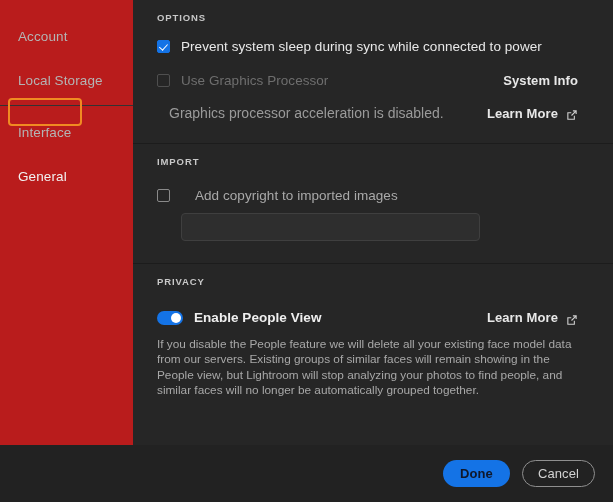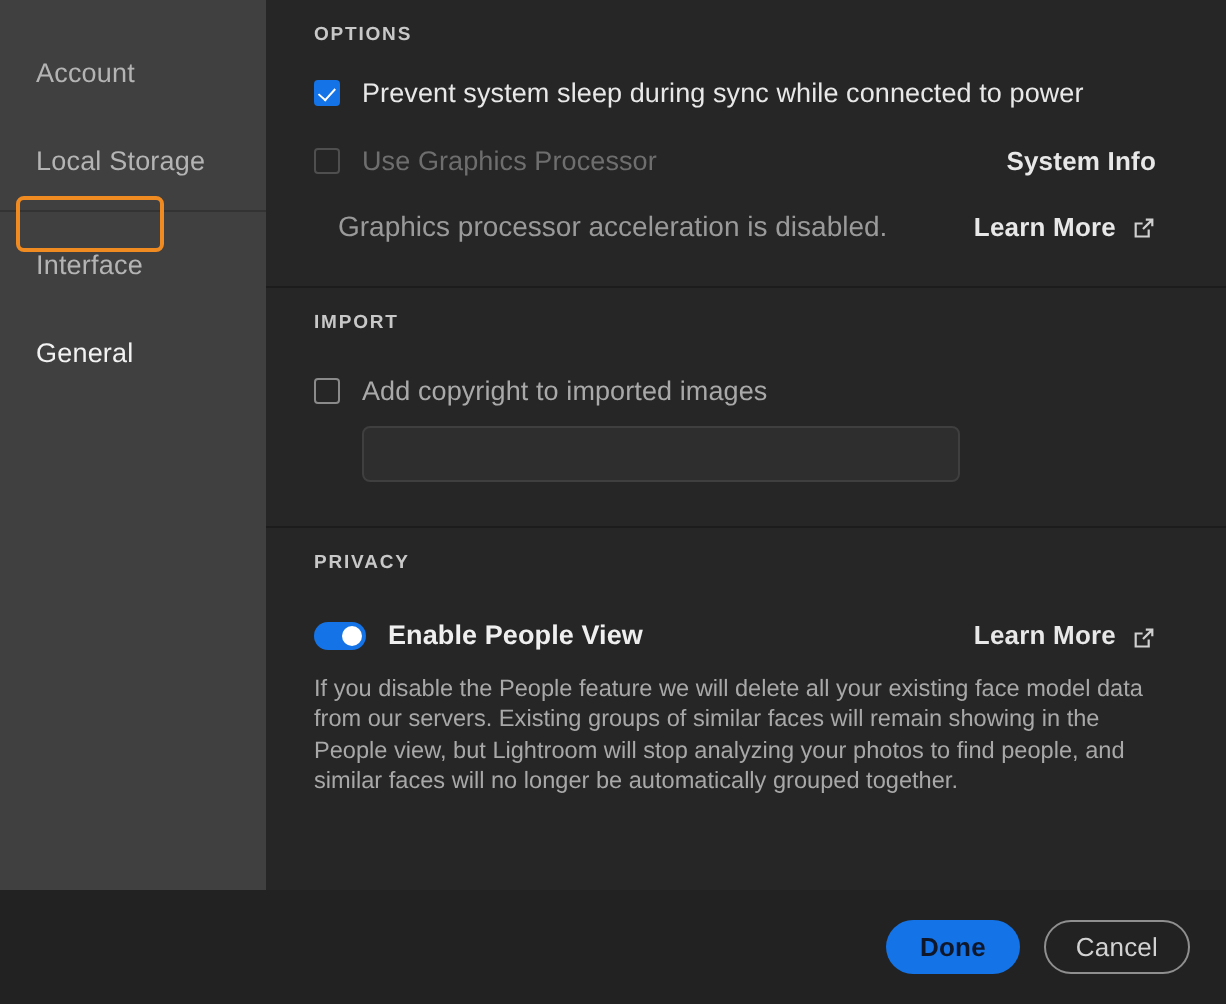--- a/index.html
+++ b/index.html
@@ -24,21 +24,21 @@
   .body-row {
     display: flex;
     flex: 1 1 auto;
     min-height: 0;
   }
 
   
   .sidebar {
     width: 133px;
     flex: 0 0 133px;
-    background: #404040;
+    background: #b91c1c;
     padding-top: 14px;
     position: relative;
   }
 
   .nav-item {
     height: 44px;
     display: flex;
     align-items: center;
     padding-left: 18px;
     font-size: 13.5px;
@@ -309,21 +309,21 @@
           </span>
         </div>
         <div style="height:22px;"></div>
       </div>
 
       <div class="section-rule"></div>
 
       <div class="section">
         <div class="section-title">IMPORT</div>
 
-        <div class="row" style="margin-top:17px;">
+        <div class="row" style="margin-top:17px;gap:14px;">
           <span class="cb"></span>
           <span class="cb-label mid">Add copyright to imported images</span>
         </div>
 
         <input class="text-input" type="text" placeholder="" style="">
         <div style="height:22px;"></div>
       </div>
 
       <div class="section-rule"></div>
 

